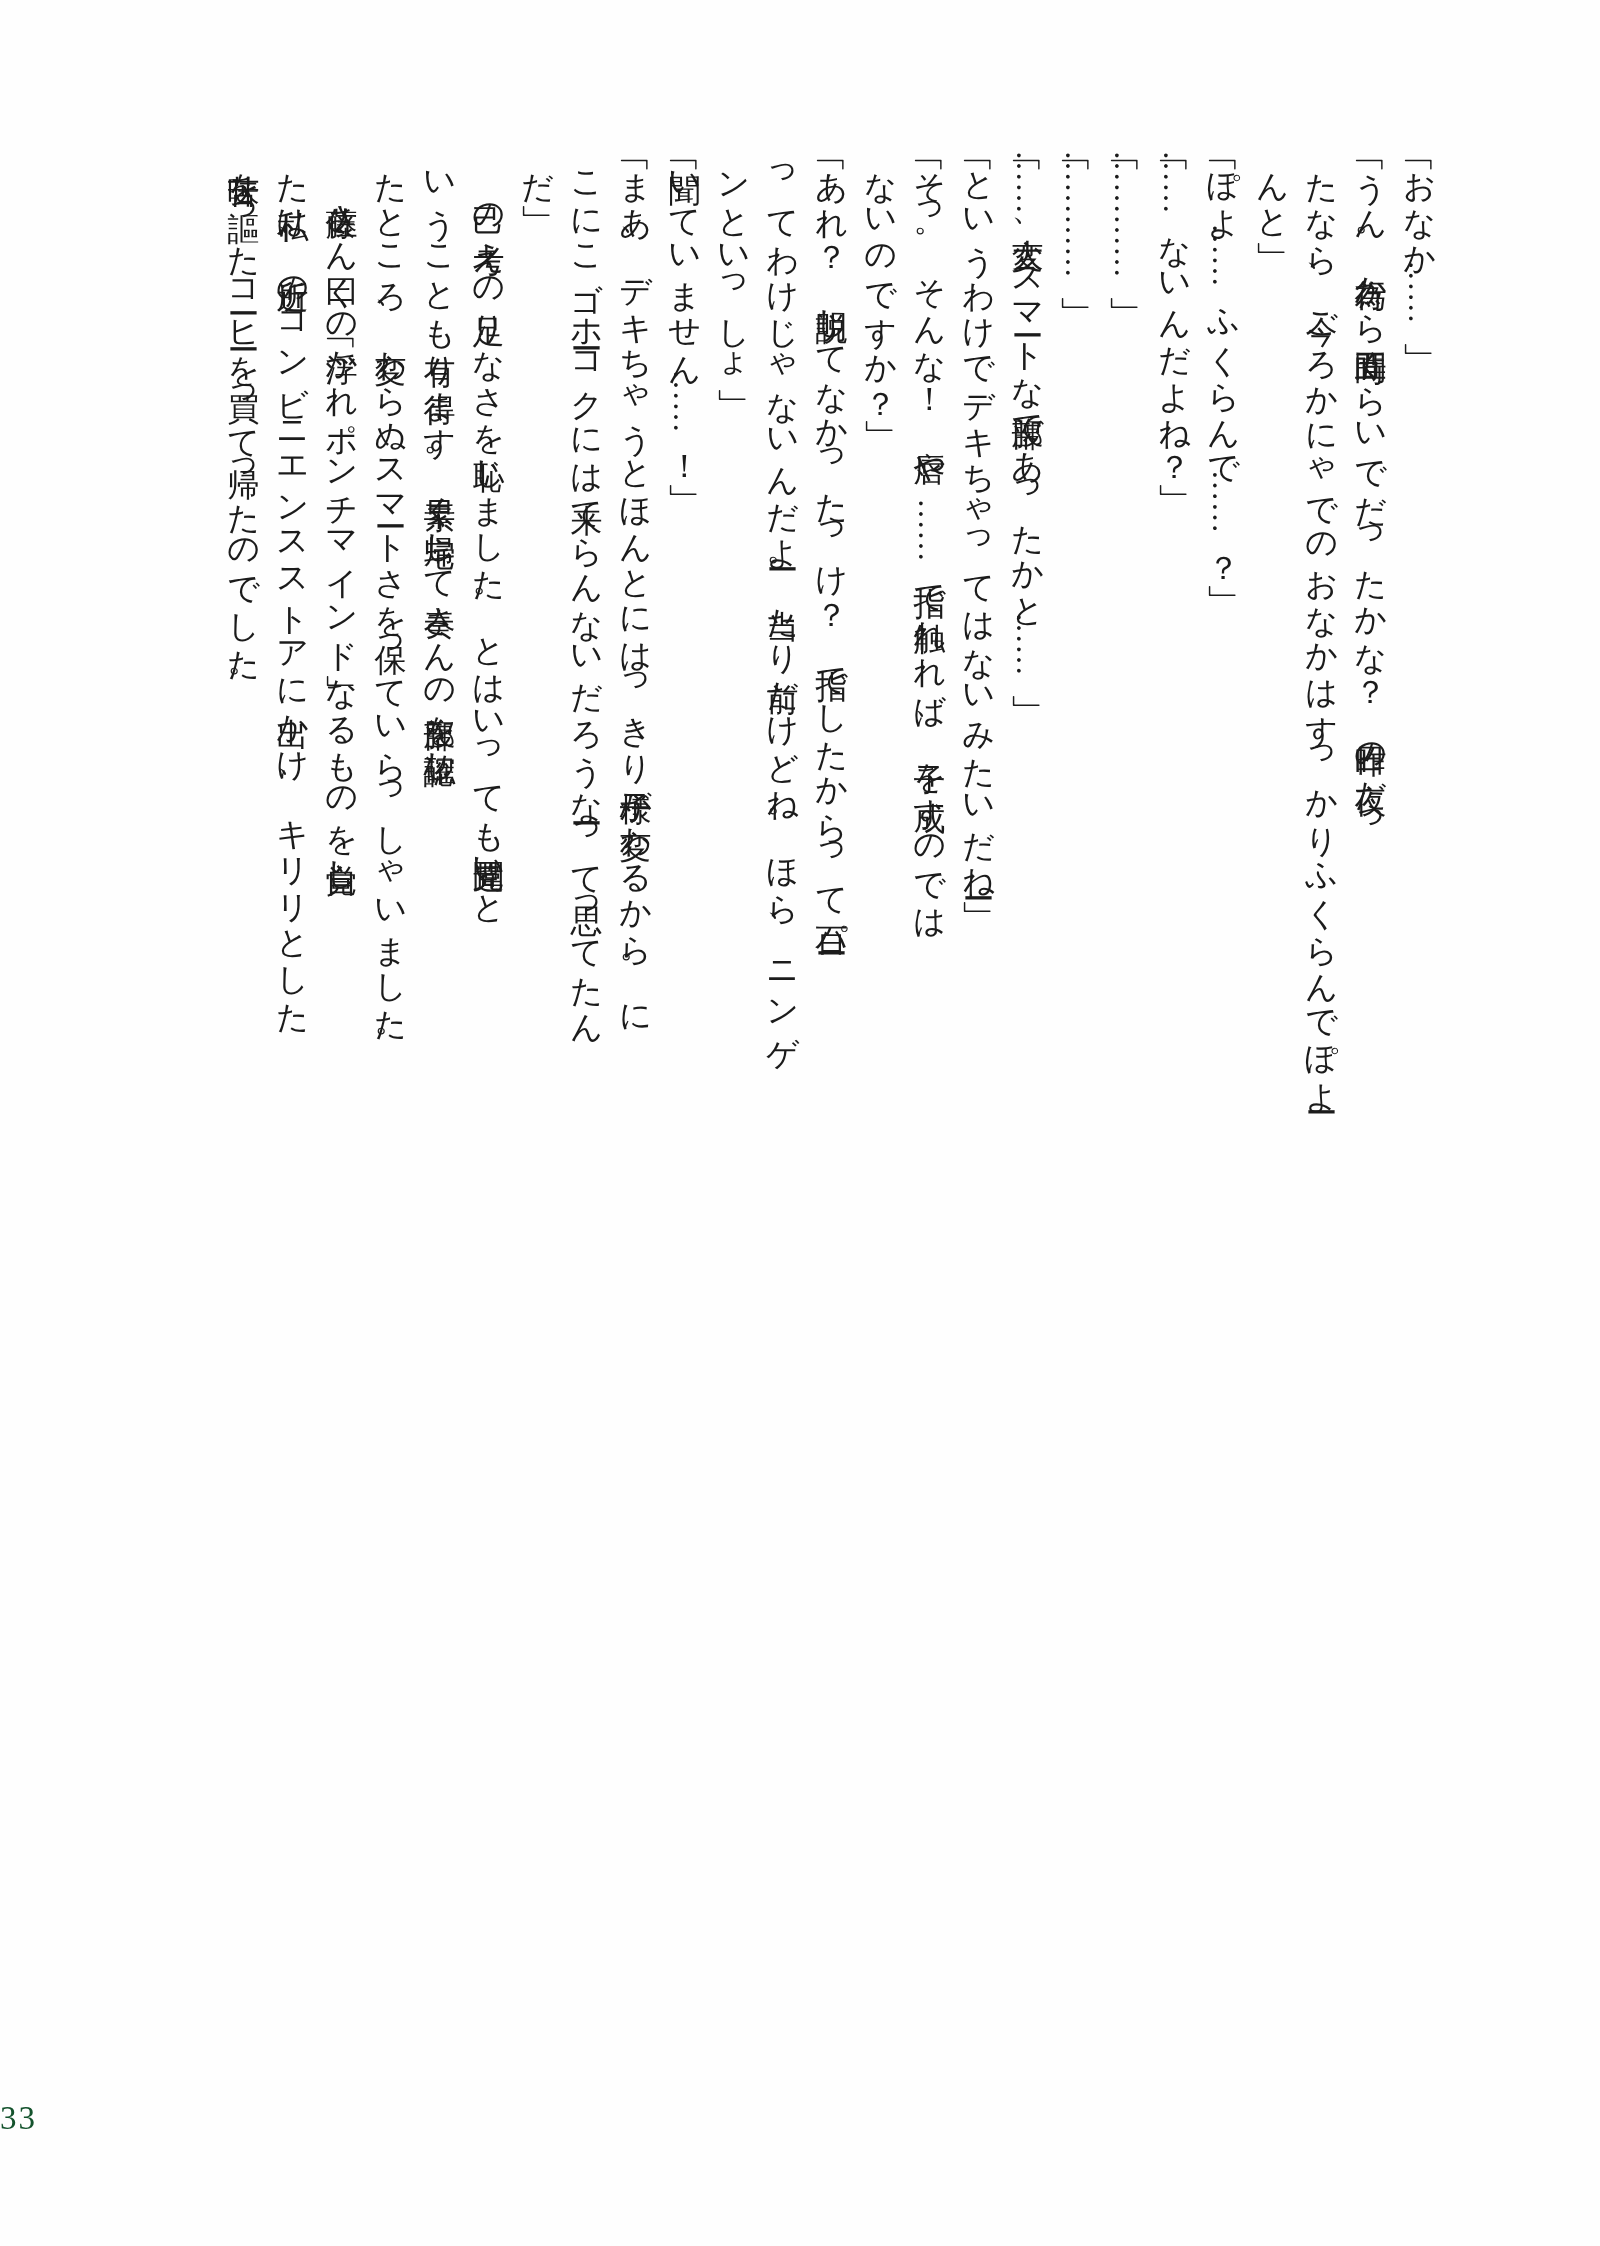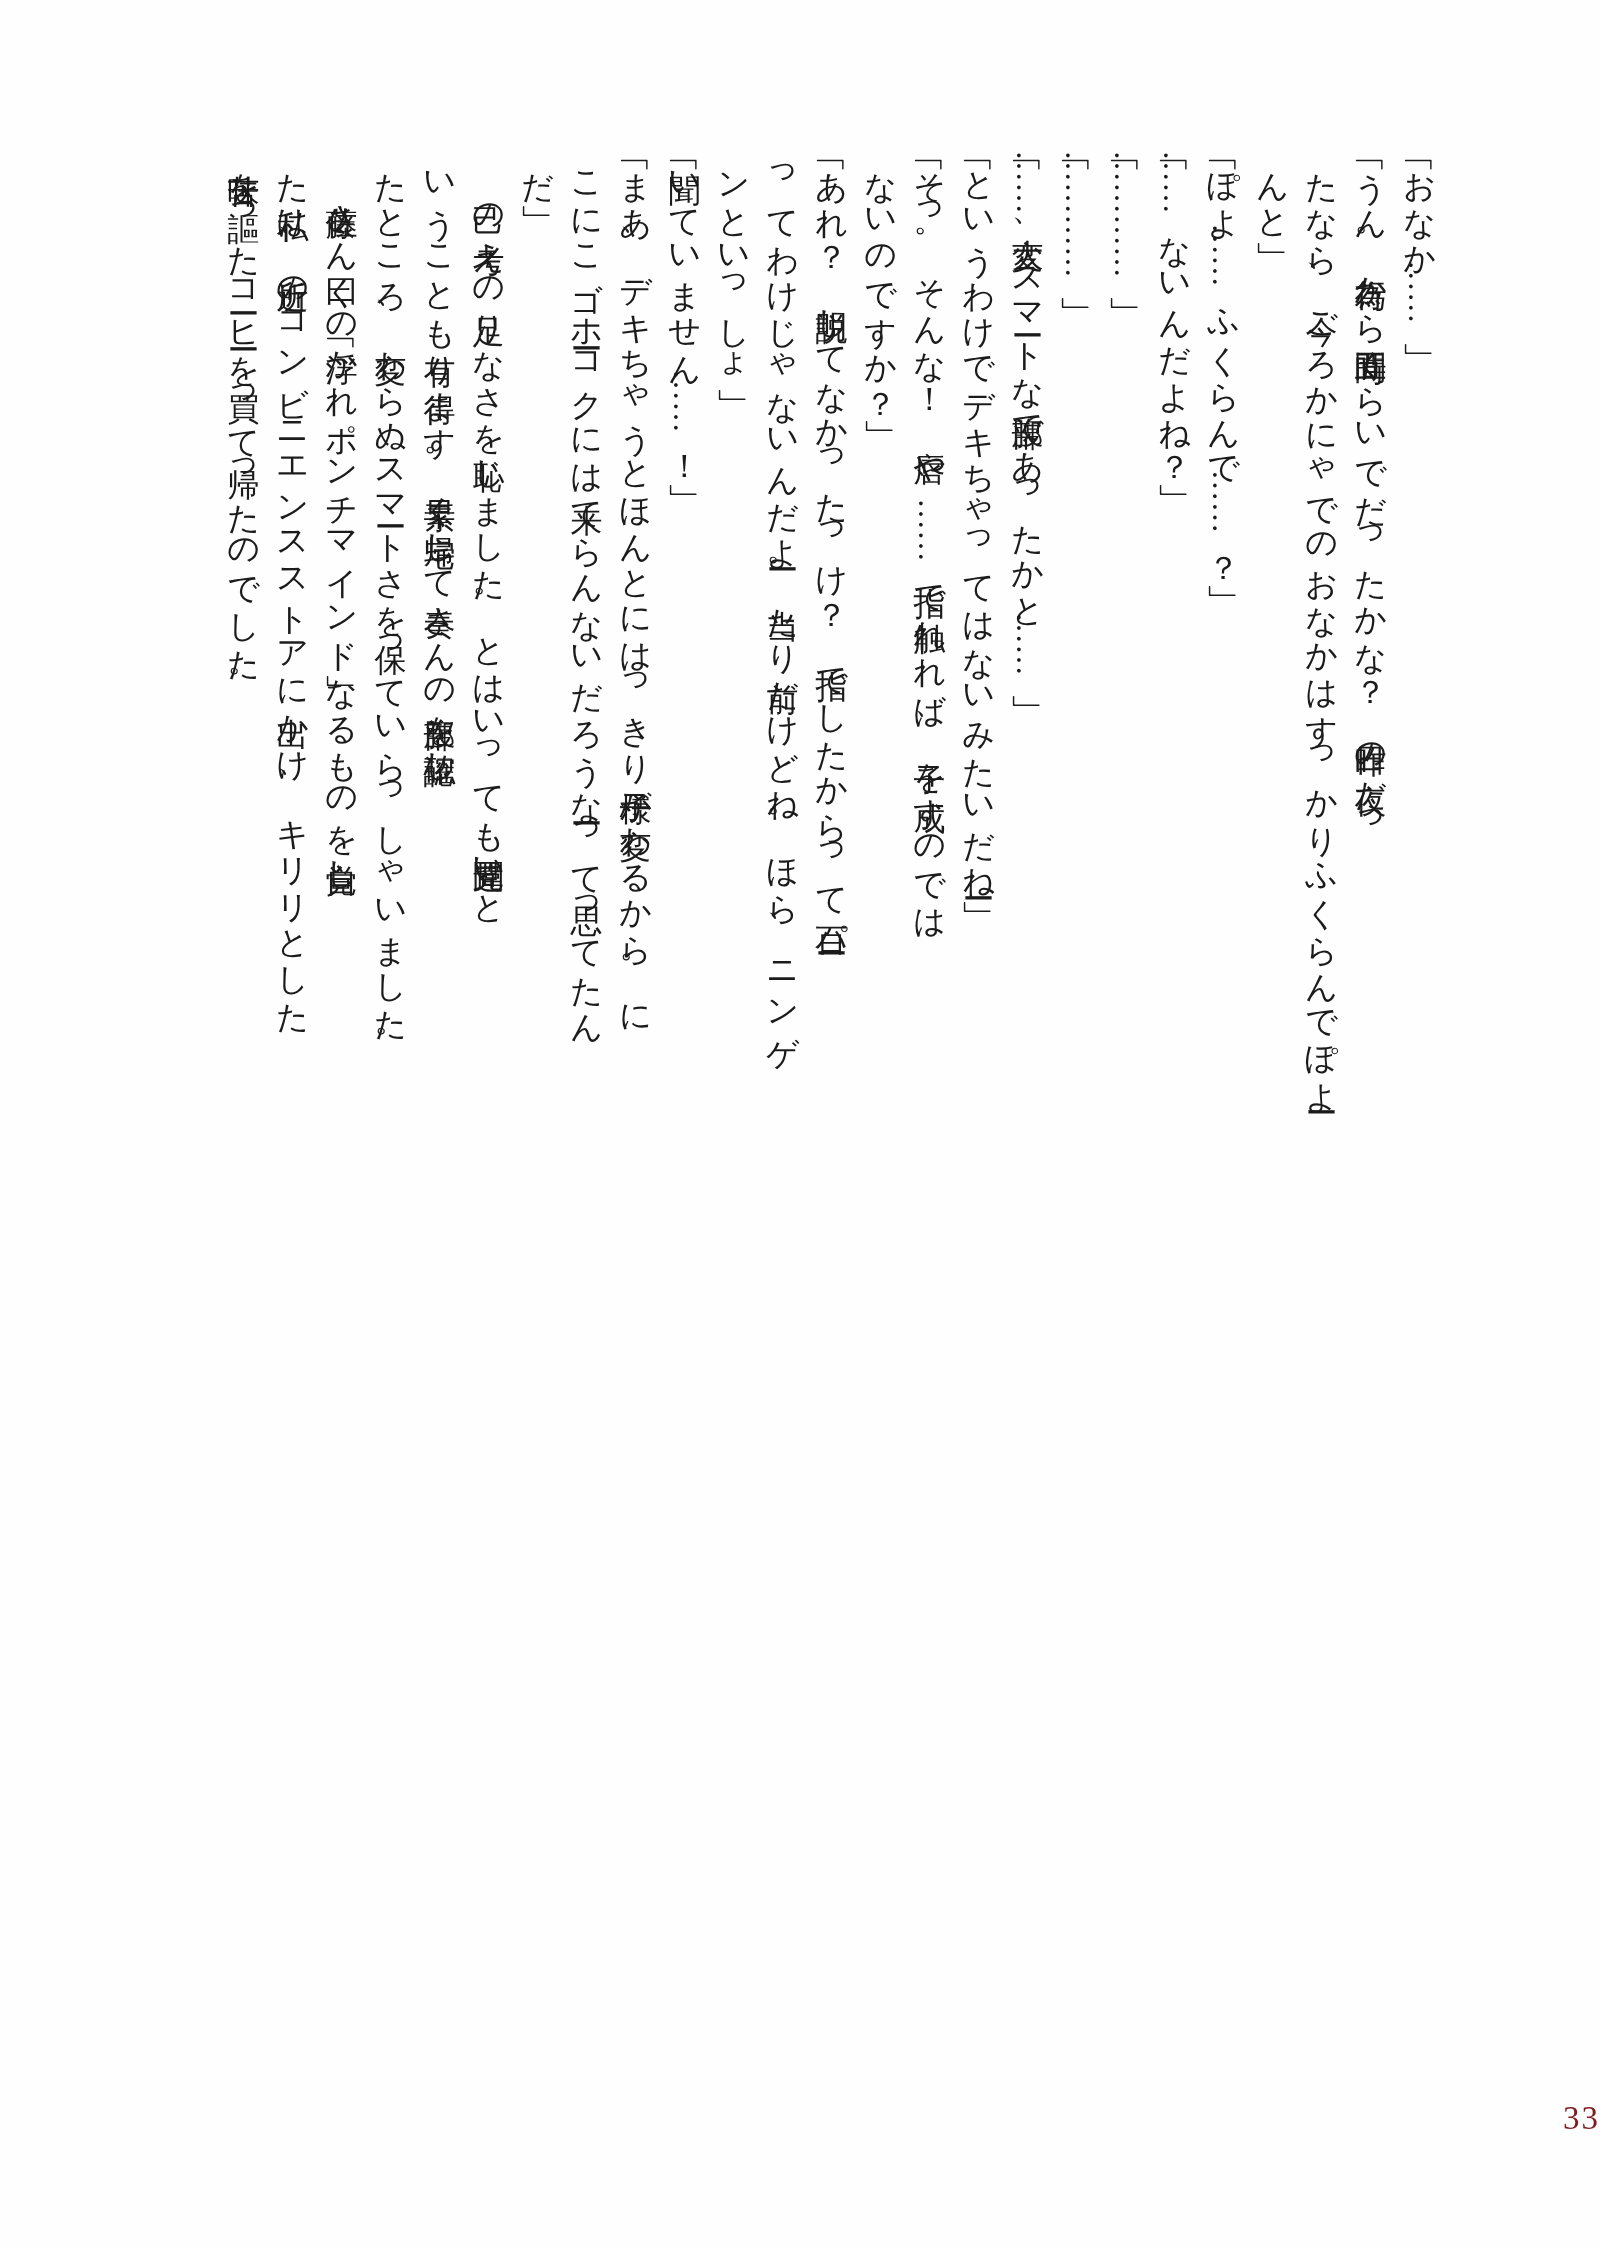--- a/index.html
+++ b/index.html
@@ -34,24 +34,24 @@
   }
   .text-column {
     margin: 0;
     padding: 0;
   }
   .page-number {
     position: absolute;
     top: 2100px;
     left: 0;
     width: 100%;
-    text-align: right;
+    text-align: left;
     font-size: 33px;
     letter-spacing: 2px;
-    color: #7f1d1d;
+    color: #14532d;
   }
 </style>
 </head>
 <body>
 
 <div class="page">
 
   <div class="text-block"><div class="text-column">「おなか……」</div><div class="text-column">「うん。行為から五時間くらいでだったかな？　昨日の夜だっ</div><div class="text-column">たなら、今ごろかにゃでのおなかはすっかりふくらんでぽよー</div><div class="text-column">んと」</div><div class="text-column">「ぽよ……ふくらんで……？」</div><div class="text-column">「……ないんだよね？」</div><div class="text-column">「…………」</div><div class="text-column">「…………」</div><div class="text-column">「……大変、スマートな腹部であったかと……」</div><div class="text-column">「というわけでデキちゃってはないみたいだねー」</div><div class="text-column">「そっ。そんな！　唇や、……指で触れれば、子を成すのでは</div><div class="text-column">ないのですか？」</div><div class="text-column">「あれ？　説明してなかったっけ？　指でしたからって百パー</div><div class="text-column">ってわけじゃないんだよー。当たり前だけどね。ほら、ニンゲ</div><div class="text-column">ンといっしょ」</div><div class="text-column">「聞いていません……！」</div><div class="text-column">「まあ、デキちゃうとほんとにはっきり様子が変わるから。に</div><div class="text-column">こにこゴホーコクには来てらんないだろうなーって思ってたん</div><div class="text-column">だ」</div><div class="text-column">　己の考えの足りなさを恥じました。とはいっても見間違いと</div><div class="text-column">いうことも有り得ます。素早く帰宅して奏さんの腹部を確認し</div><div class="text-column">たところ、変わらぬスマートさを保っていらっしゃいました。</div><div class="text-column">　佐藤さん曰くの「浮かれポンチマインド」なるものを自覚し</div><div class="text-column">た私は、近所のコンビニエンスストアに出かけ、キリリとした</div><div class="text-column">苦味を謳ったコーヒーを買って帰ったのでした。</div></div>
 
   <div class="page-number">33</div>

